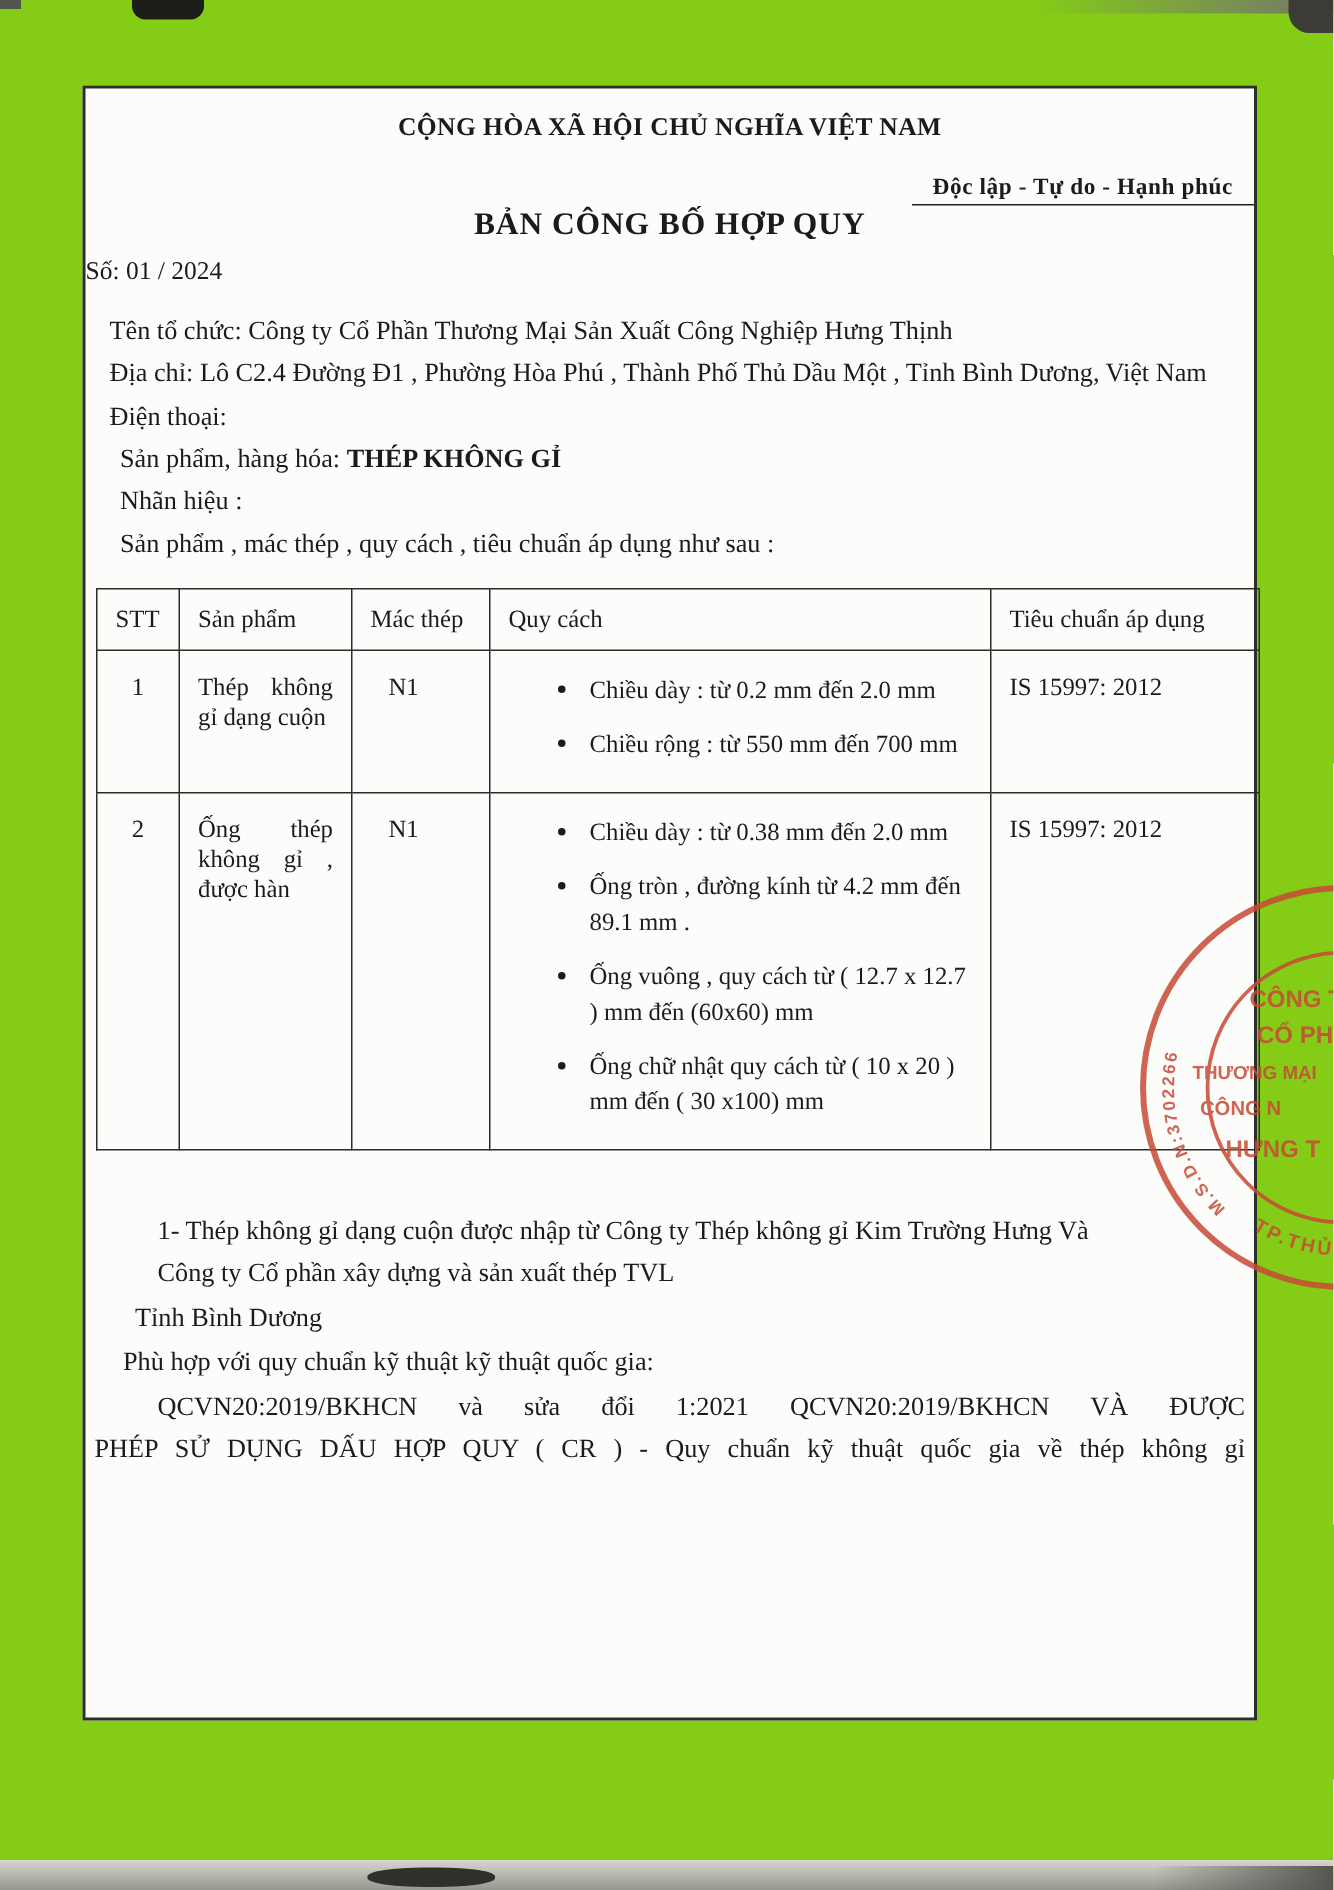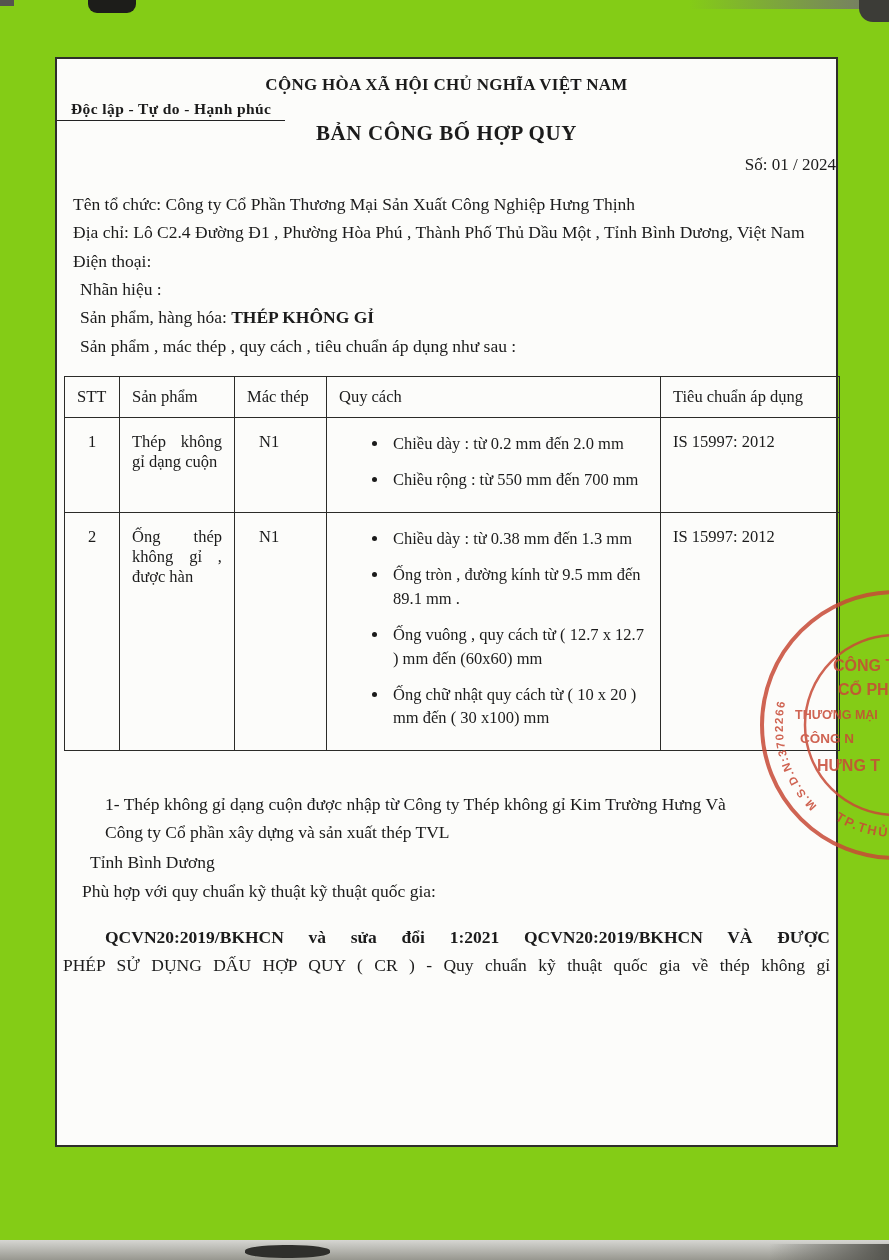--- a/index.html
+++ b/index.html
@@ -20,38 +20,38 @@
     box-sizing:border-box;
     background:#fcfcfa;
   }
   .nat-title {
     margin-top:16px;
     text-align:center;
     font-weight:bold;
     font-size:17px;
     letter-spacing:0.3px;
   }
-  .motto-wrap { text-align:left; margin-top:5px; }
+  .motto-wrap { text-align:right; margin-top:21px; }
   .motto {
     display:inline-block;
     font-weight:bold;
     font-size:15.5px;
     border-bottom:1.6px solid #222;
     padding:0 14px 2px 14px;
     letter-spacing:0.4px;
   }
   .doc-title {
     text-align:center;
     font-weight:bold;
     font-size:21px;
     letter-spacing:0.6px;
   }
   .doc-num {
     margin-top:9px;
-    text-align:right;
+    text-align:left;
     font-size:17px;
   }
   .info {
     margin:15px 20px 0 16px;
     font-size:17.5px;
     line-height:1.62;
   }
   .info .indent { padding-left:7px; }
   .bold { font-weight:bold; }
 
@@ -89,24 +89,23 @@
   .notes {
     margin:38px 24px 0 48px;
     font-size:17.5px;
     line-height:1.58;
   }
   .note1 { max-width:640px;margin-top:40px; }
   .note2 { max-width:680px; padding-left:27px; text-indent:-27px; margin-top:2px; }
   .note3 { margin-left:-15px; margin-top:2px; }
   .note4 { margin-left:-23px; margin-top:2px; }
   .note5a {
-    margin:18px -18px 0 -42px;
+    margin:2px -18px 0 -42px;
     text-align:justify; text-align-last:justify;
     text-indent:42px;
-    font-weight:bold;
   }
   .note5b {
     margin:0 -18px 0 -42px;
     text-align:justify; text-align-last:justify;
   }
 
   
   .stamp {
     position:absolute; left:755px; top:585px;
     opacity:0.85;
@@ -155,22 +154,22 @@
       <span class="motto">Độc lập - Tự do - Hạnh phúc</span>
     </div>
 
     <div class="doc-title">BẢN CÔNG BỐ HỢP QUY</div>
     <div class="doc-num">Số: 01 / 2024</div>
 
     <div class="info">
       <div>Tên tổ chức: Công ty Cổ Phần Thương Mại Sản Xuất Công Nghiệp Hưng Thịnh</div>
       <div>Địa chỉ: Lô C2.4 Đường Đ1 , Phường Hòa Phú , Thành Phố Thủ Dầu Một , Tỉnh Bình Dương, Việt Nam</div>
       <div>Điện thoại:</div>
+      <div class="indent"><span>Sản phẩm, hàng hóa: </span><span class="bold">THÉP KHÔNG GỈ</span></div>
       <div class="indent">Nhãn hiệu :</div>
-      <div class="indent"><span>Sản phẩm, hàng hóa: </span><span class="bold">THÉP KHÔNG GỈ</span></div>
       <div class="indent">Sản phẩm , mác thép , quy cách , tiêu chuẩn áp dụng như sau :</div>
     </div>
 
     <table class="conf">
       <colgroup>
         <col class="c-stt">
           <col class="c-sp">
           <col class="c-mt">
           <col class="c-qc">
           <col class="c-tc">
@@ -196,22 +195,22 @@
             </ul>
           </td>
           <td>IS 15997: 2012</td>
         </tr>
         <tr>
           <td class="center">2</td>
           <td class="cell-product">Ống thép không gỉ , được hàn</td>
           <td class="cell-grade">N1</td>
           <td class="cell-specs">
             <ul>
-              <li>Chiều dày : từ 0.38 mm đến 1.3 mm</li>
-              <li>Ống tròn , đường kính từ 9.5 mm đến 89.1 mm .</li>
+              <li>Chiều dày : từ 0.38 mm đến 2.0 mm</li>
+              <li>Ống tròn , đường kính từ 4.2 mm đến 89.1 mm .</li>
               <li>Ống vuông , quy cách từ ( 12.7 x 12.7 ) mm đến (60x60) mm</li>
               <li>Ống chữ nhật quy cách từ ( 10 x 20 ) mm đến ( 30 x100) mm</li>
             </ul>
           </td>
           <td>IS 15997: 2012</td>
         </tr>
       </tbody>
     </table>
 
     <div class="notes">

